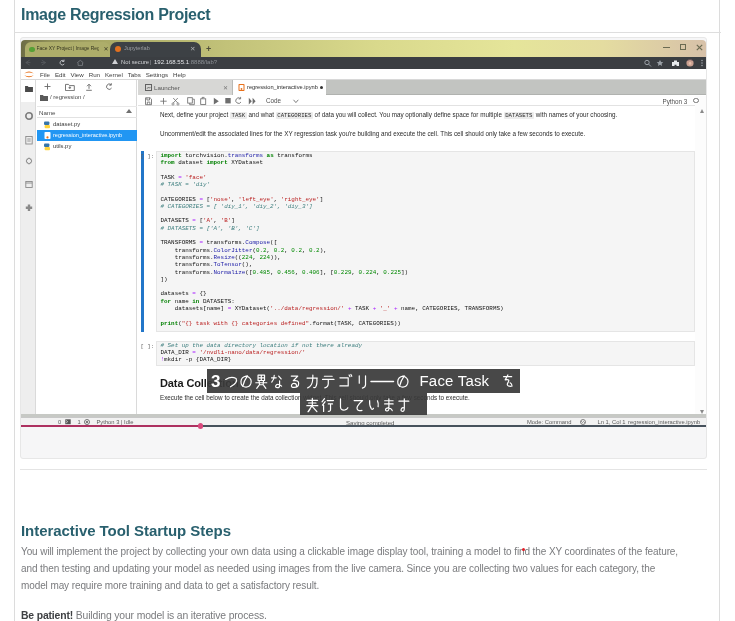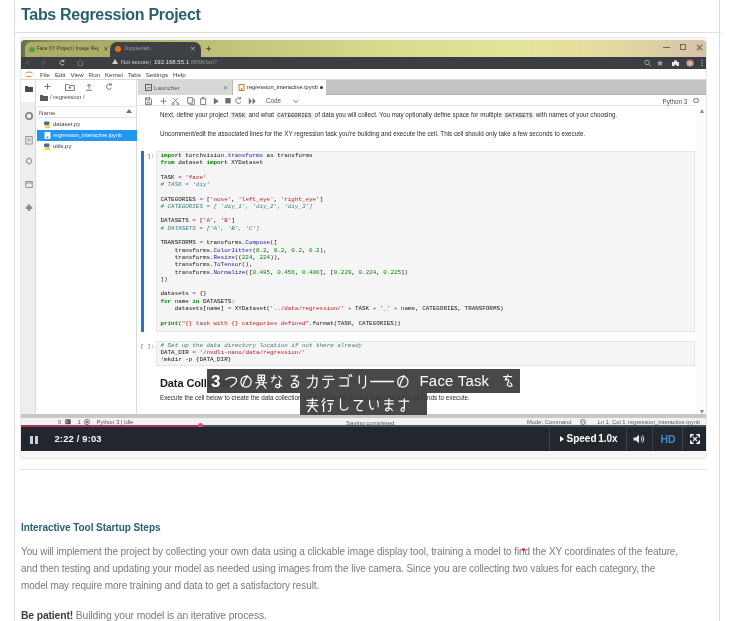--- a/index.html
+++ b/index.html
@@ -28,21 +28,21 @@
 #status{position:absolute;left:21px;top:417px;width:685px;height:7.8px;background:#f2f2f2;border-top:1px solid #c8c8c8;font-size:5.8px;color:#5a5a5a;}
 
 #prog1{position:absolute;left:21px;top:424.8px;width:180px;height:2.6px;background:#ad3160;}
 #prog2{position:absolute;left:201px;top:424.8px;width:505px;height:2.6px;background:#47525c;}
 #progdot{position:absolute;left:198px;top:423.4px;width:5.4px;height:5.4px;border-radius:50%;background:#d9487c;}
 
 #ctrl{position:absolute;left:21px;top:427.4px;width:685px;height:23.2px;background:#22272e;}
 
 #hr2{position:absolute;left:20px;top:468.5px;width:687px;height:1px;background:#e4e4e4;}
 #p1{position:absolute;left:21px;top:477.5px;width:700px;font-size:12px;letter-spacing:-0.05px;line-height:18px;color:#7a7b7e;white-space:nowrap;}
-#h2t{position:absolute;left:21px;top:521.5px;font-size:10px;font-weight:bold;color:#29606e;letter-spacing:-0.05px;}
+#h2t{position:absolute;left:21px;top:521.5px;font-size:15px;font-weight:bold;color:#29606e;letter-spacing:-0.05px;}
 #p2{position:absolute;left:21px;top:543px;width:700px;font-size:10px;letter-spacing:-0.1px;line-height:17px;color:#7a7b7e;white-space:nowrap;}
 #reddot{position:absolute;left:522px;top:548px;width:3px;height:3px;border-radius:50%;background:#e51c25;}
 #p3{position:absolute;left:21px;top:609.5px;width:690px;font-size:10.4px;letter-spacing:-0.15px;color:#7a7b7e;}
 #p3 b{color:#3e4043;}
 
 .k{color:#008000;font-weight:bold;}
 .s{color:#ba2121;}
 .c{color:#408080;font-style:italic;}
 .o{color:#aa22ff;}
 .m{color:#080;}
@@ -52,21 +52,21 @@
 pre.code{position:absolute;font-family:"Liberation Mono",monospace;font-size:5.9px;line-height:7.3px;color:#111;}
 .mdtxt{position:absolute;font-size:6.3px;color:#2b2b2b;white-space:nowrap;}
 .icode{background:#ececec;border-radius:1px;padding:0 1.5px;font-family:"Liberation Mono",monospace;font-size:5.7px;}
 .sub{position:absolute;background:rgba(58,58,58,0.93);z-index:40;}
 </style>
 </head>
 <body>
 <div id="pg">
 <div class="vline" style="left:14px;"></div>
 <div class="vline" style="left:719px;"></div>
-<div id="title">Tabs Regression Project</div>
+<div id="title">Image Regression Project</div>
 <div id="hr1"></div>
 <div id="card"></div>
 <div id="tabbar"></div>
 <div class="tab1">
   <div class="abs" style="left:4px;top:4.5px;width:5.5px;height:5.5px;border-radius:50%;background:#56a036;"></div>
   <div class="abs" style="left:11.5px;top:3.8px;width:62px;overflow:hidden;font-size:4.9px;color:#33331f;white-space:nowrap;">Face XY Project | Image Regress…</div>
   <div class="abs" style="left:78.5px;top:3.4px;font-size:6px;color:#3a3a24;">✕</div>
 </div>
 <div class="tab2">
   <div class="abs" style="left:5px;top:4px;width:6px;height:6px;border-radius:50%;background:#e2701f;"></div>
@@ -328,37 +328,18 @@
   <svg class="abs" style="left:559px;top:0.8px;" width="6" height="6" viewBox="0 0 6 6">
         <circle cx="3" cy="3" r="2.5" stroke="#555" stroke-width="0.7" fill="none"></circle>
         <path d="M2 4 q1-.5 0-1 q-1-.5 0-1 M4 4 q1-.5 0-1 q-1-.5 0-1" stroke="#555" stroke-width="0.6" fill="none"></path>
       </svg>
   <div class="abs" style="left:576.5px;top:1.2px;">Ln 1, Col 1</div>
   <div class="abs" style="left:607px;top:1.2px;">regression_interactive.ipynb</div>
 </div>
 <div id="prog1"></div>
     <div id="prog2"></div>
     <div id="progdot"></div>
-<div id="ctrl">
-  <div class="abs" style="left:8.5px;top:8.3px;width:3.2px;height:8.6px;background:#c9d2d9;"></div>
-  <div class="abs" style="left:13.8px;top:8.3px;width:3.2px;height:8.6px;background:#c9d2d9;"></div>
-  <div class="abs" style="left:33.5px;top:6.8px;font-size:9.3px;font-weight:bold;color:#fbfbfb;letter-spacing:.2px;">2:22 / 9:03</div>
-  <div class="abs" style="left:528px;top:0;width:1px;height:23.2px;background:#3c434b;"></div>
-  <div class="abs" style="left:605px;top:0;width:1px;height:23.2px;background:#3c434b;"></div>
-  <div class="abs" style="left:631px;top:0;width:1px;height:23.2px;background:#3c434b;"></div>
-  <div class="abs" style="left:660.5px;top:0;width:1px;height:23.2px;background:#3c434b;"></div>
-  <div class="abs" style="left:539px;top:8.2px;width:0;height:0;border-top:3.4px solid transparent;border-bottom:3.4px solid transparent;border-left:4.6px solid #fff;"></div>
-  <div class="abs" style="left:545.5px;top:6px;font-size:10px;font-weight:bold;color:#fff;">Speed  1.0x</div>
-  <svg class="abs" style="left:612px;top:6.5px;" width="12" height="10" viewBox="0 0 12 10">
-        <path d="M0.5 3.4 h2.4 L6 0.8 v8.4 L2.9 6.6 H0.5z" fill="#e6e9ec"></path>
-        <path d="M7.6 2.8 a2.6 2.6 0 0 1 0 4.4 M9 1.2 a5 5 0 0 1 0 7.6" stroke="#e6e9ec" stroke-width="1" fill="none"></path>
-      </svg>
-  <div class="abs" style="left:639.5px;top:5.6px;font-size:10.5px;font-weight:bold;color:#3f8cd5;">HD</div>
-  <svg class="abs" style="left:669px;top:6.8px;" width="10" height="10" viewBox="0 0 10 10">
-        <path d="M0 3.5 V0 h3.5 L0 3.5z M6.5 0 H10 v3.5 L6.5 0z M10 6.5 V10 H6.5 L10 6.5z M3.5 10 H0 V6.5 L3.5 10z M3 3 l4 4 M7 3 l-4 4" fill="#e6e9ec" stroke="#e6e9ec" stroke-width="1.2"></path>
-      </svg>
-</div>
 <div id="hr2"></div>
 <div id="h2t">Interactive Tool Startup Steps</div>
 <p id="p2">You will implement the project by collecting your own data using a clickable image display tool, training a model to find the XY coordinates of the feature,<br>and then testing and updating your model as needed using images from the live camera. Since you are collecting two values for each category, the<br>model may require more training and data to get a satisfactory result.</p>
 <div id="reddot"></div>
 <p id="p3"><b>Be patient!</b> Building your model is an iterative process.</p>
 </div>
 
 </body></html>

